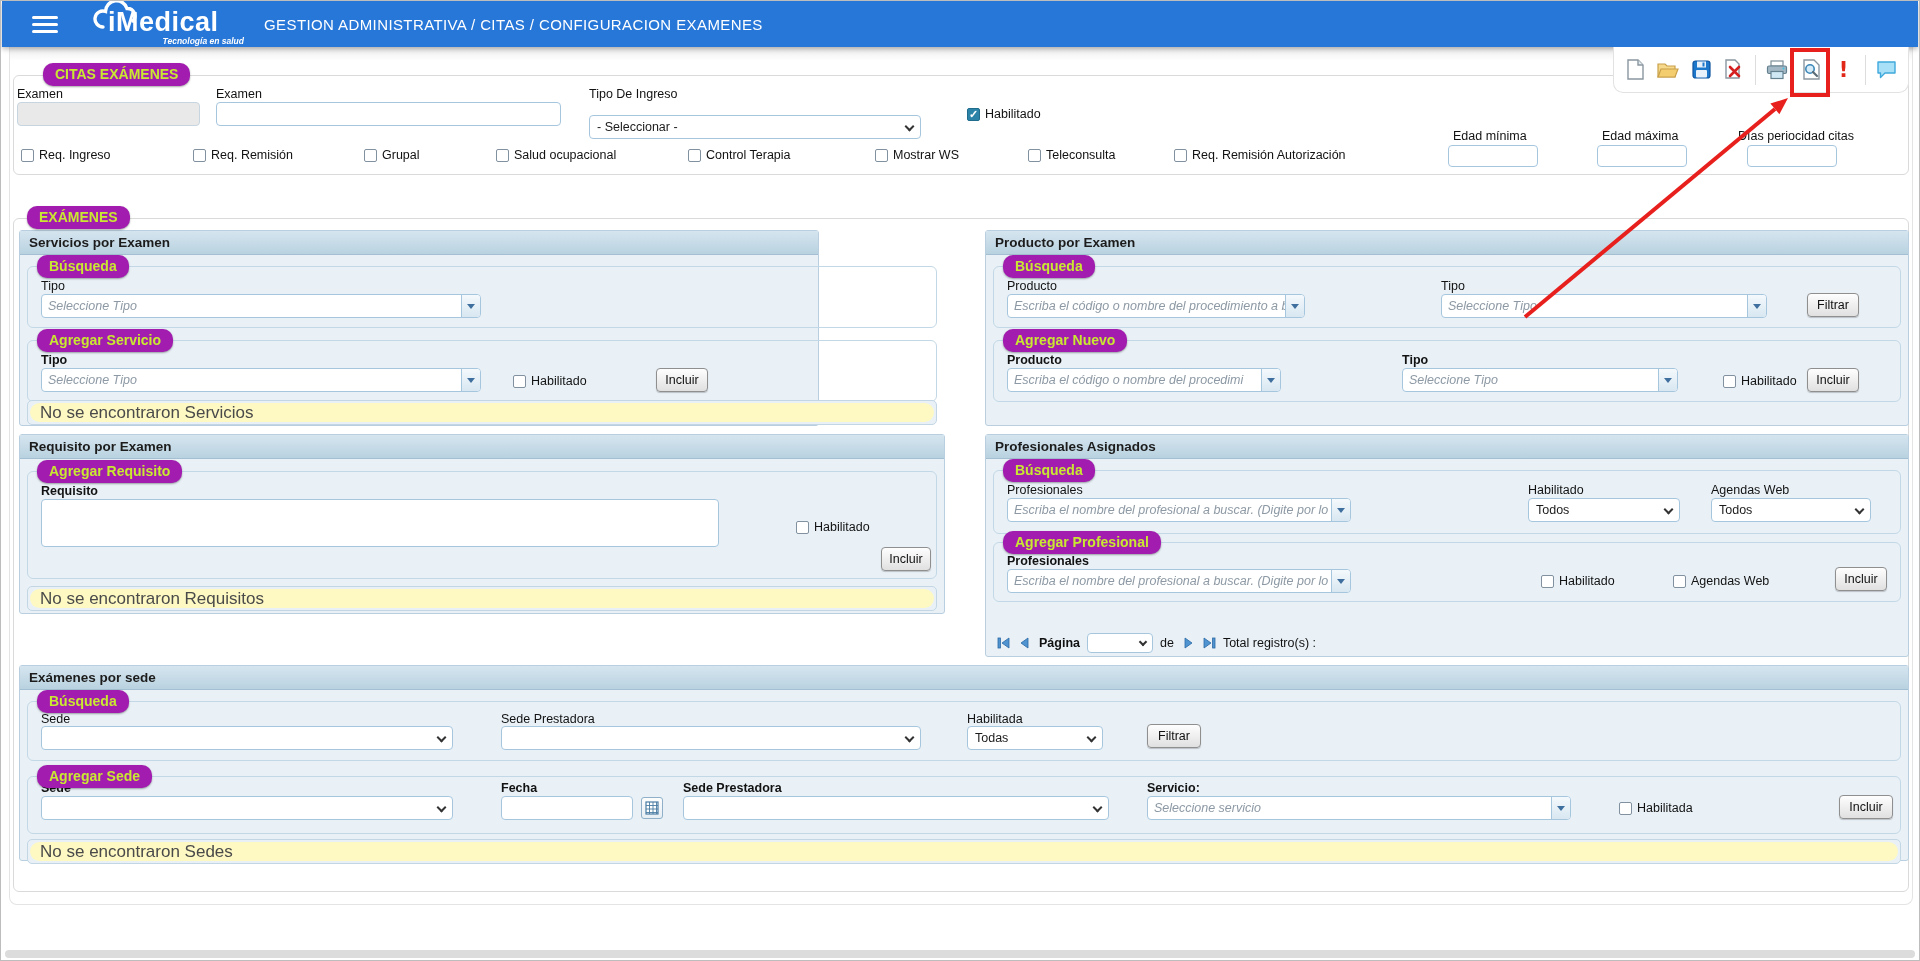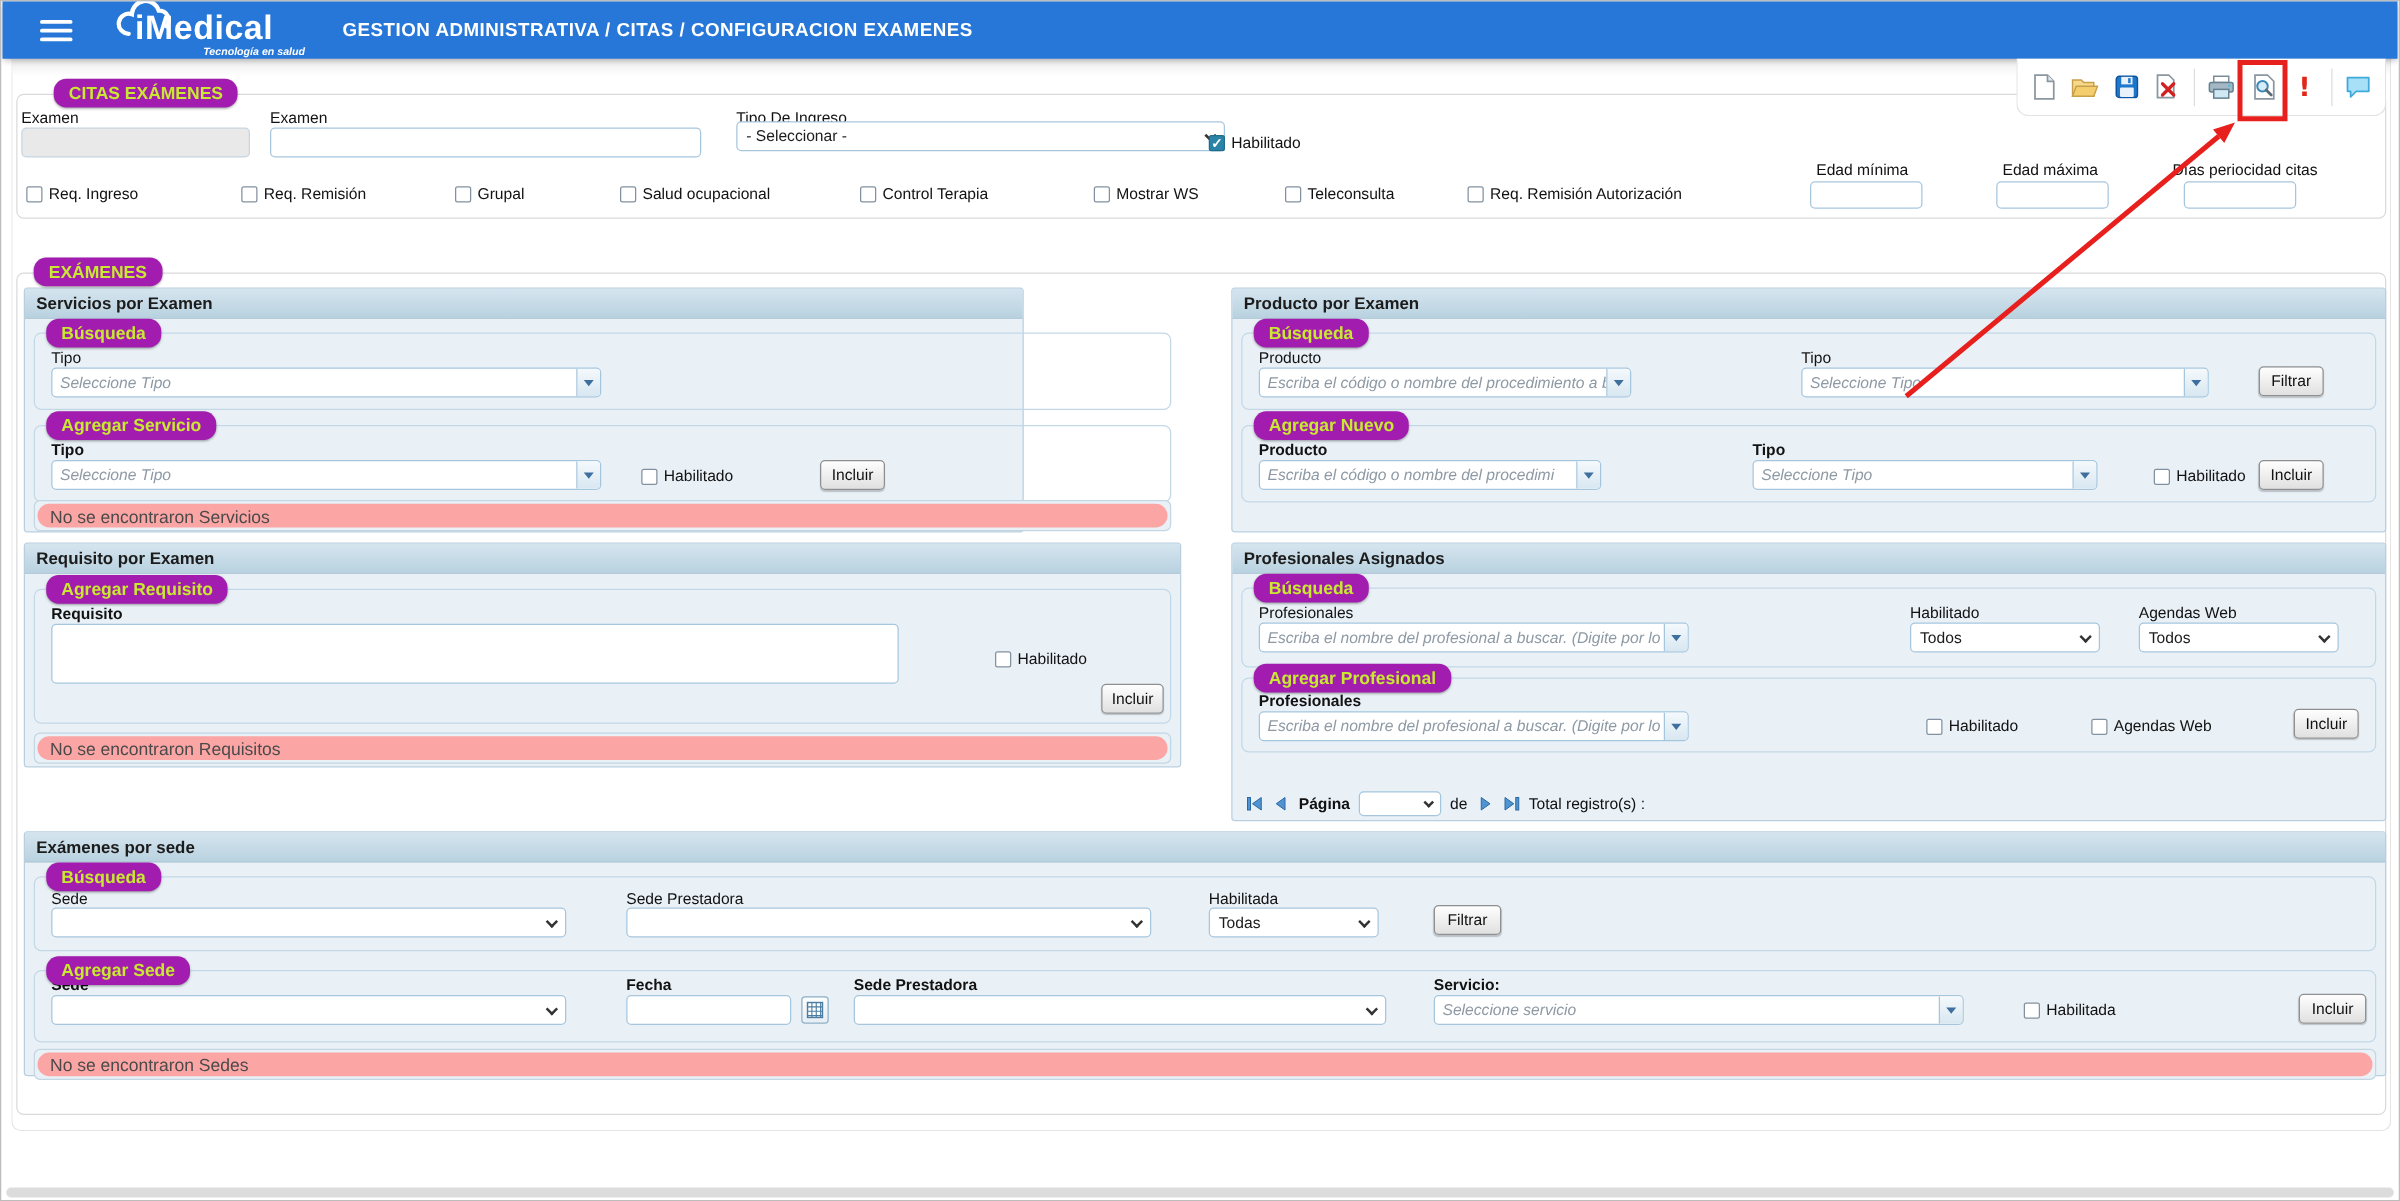--- a/index.html
+++ b/index.html
@@ -7,21 +7,21 @@
   #page{position:relative;width:1920px;height:961px;background:#fff;border:1px solid #bdbdbd;overflow:hidden}
 
   
   .topbar{position:absolute;left:1px;right:1px;top:0;height:46px;background:#2777d8;display:flex;align-items:center;z-index:6;box-shadow:0 2px 5px rgba(0,0,0,.28)}
   .burger{margin-left:30px;width:26px;height:17px;display:flex;flex-direction:column;justify-content:space-between;cursor:pointer}
   .burger span{display:block;height:3px;background:#fff;border-radius:2px}
   .logo{position:relative;margin-left:40px;width:140px;height:42px;color:#fff}
   .logo svg{position:absolute;left:-8px;top:-3px}
   .logo .t{position:absolute;left:10px;top:4px;font-size:27px;font-weight:700;letter-spacing:.5px}
   .logo .tag{position:absolute;right:-6px;bottom:-1px;font-size:8.5px;font-style:italic;font-weight:700}
-  .crumb{margin-left:36px;color:#fff;font-weight:700;font-size:15px;letter-spacing:.4px}
+  .crumb{margin-left:26px;color:#fff;font-weight:400;font-size:15px;letter-spacing:.4px}
 
   
   .content{position:absolute;left:8px;top:46px;width:1904px;height:858px;background:#fff;border:1px solid #e4e4e4;border-top:none;border-radius:0 0 8px 8px}
   .content:before{content:"";position:absolute;left:0;right:0;top:0;height:14px;background:linear-gradient(#ececec,#ffffff)}
 
   
   .toolbar{position:absolute;left:1612px;top:46px;width:296px;height:46px;background:#fff;border:1px solid #e2e2e2;border-top:none;border-radius:0 0 10px 10px;display:flex;align-items:center;justify-content:space-evenly;z-index:7}
   .ticon{width:24px;height:24px;display:flex;align-items:center;justify-content:center;cursor:pointer}
   .tsep{width:1px;height:30px;background:#ddd}
   .bang{font-size:21px;font-weight:900;color:#e02718;font-family:"DejaVu Sans",sans-serif}
@@ -39,21 +39,21 @@
   .badge{position:absolute;background:#a21caf;color:#c9e831;font-weight:700;font-size:14px;padding:3px 12px 4px;border-radius:10px;white-space:nowrap;box-shadow:0 1px 2px rgba(0,0,0,.35);z-index:3}
   .panel{position:absolute;background:#e9f1f7;border:1px solid #b9cfdf;border-radius:3px}
   .phd{height:24px;background:linear-gradient(#d5e5ef,#b9d2e0);border-bottom:1px solid #a3bfd1;font-weight:700;font-size:13.5px;color:#1c1c1c;line-height:23px;padding-left:9px}
   .sub{position:absolute;border:1px solid #c3d8e6;border-radius:6px}
   .btn{position:absolute;height:24px;background:linear-gradient(#fefefe,#e0e0e0);border:1px solid #8f8f8f;border-radius:4px;font-size:12.5px;color:#111;display:flex;align-items:center;justify-content:center;box-shadow:0 1px 1px rgba(0,0,0,.2);cursor:pointer}
   .cb{width:13px;height:13px;background:#fff;border:1px solid #8291a0;border-radius:2px;display:inline-block;flex:none;cursor:pointer}
   .cb.on{background:#2b84a8;border-color:#1f6c8d;position:relative}
   .cb.on:after{content:"✓";position:absolute;left:1px;top:-1px;color:#fff;font-size:11px;font-weight:700}
   .cbwrap{position:absolute;display:flex;align-items:center;gap:5px;font-size:12.5px;color:#121212;white-space:nowrap}
   .nores{position:absolute;background:#e9f1f7;border:1px solid #c2d6e4;border-radius:5px;padding:2px}
-  .nores .pill{background:#fca5a5;border-radius:11px;height:19px;display:flex;align-items:center;padding:0 10px;font-size:14px;color:#4a4a4a}
+  .nores .pill{background:#fef9c3;border-radius:11px;height:19px;display:flex;align-items:center;padding:0 10px;font-size:17px;color:#4a4a4a}
   .txtarea{position:absolute;background:#fff;border:1px solid #a6c6de;border-radius:4px}
   .pagebar{position:absolute;display:flex;align-items:center;gap:7px;font-size:12.5px;color:#111}
   .pgi{width:14px;height:14px;display:flex;align-items:center;justify-content:center;cursor:pointer}
   .pgsel{position:relative;width:66px;height:20px;background:#fff;border:1px solid #a6c6de;border-radius:4px;cursor:pointer}
   .pgsel .chev{position:absolute;right:6px;top:5px;width:6px;height:6px;border-right:2px solid #333;border-bottom:2px solid #333;transform:rotate(45deg)}
   .calbtn{position:absolute;width:22px;height:22px;background:linear-gradient(#fdfdfd,#e6eef4);border:1px solid #8fb0c8;border-radius:3px;display:flex;align-items:center;justify-content:center;cursor:pointer}
   .annot{position:absolute;left:0;top:0;z-index:50;pointer-events:none}
   .hscroll{position:absolute;left:4px;right:4px;bottom:2px;height:8px;background:#dcdcdc;border-radius:4px}
   .bold{font-weight:700}
 </style>
@@ -135,21 +135,21 @@
   <div class="sub" style="left:12px;top:74px;width:1896px;height:100px;border-color:#dadada"></div>
   <div class="badge" style="left:42px;top:62px">CITAS EXÁMENES</div>
 
   <div class="lbl" style="left:16px;top:86px">Examen</div>
   <div class="inp dis" style="left:16px;top:101px;width:183px"></div>
 
   <div class="lbl" style="left:215px;top:86px">Examen</div>
   <div class="inp" style="left:215px;top:101px;width:345px"></div>
 
   <div class="lbl" style="left:588px;top:86px">Tipo De Ingreso</div>
-  <div class="selbox" style="left:588px;top:96px;width:391px">
+  <div class="selbox" style="left:588px;top:114px;width:332px">
     <span>- Seleccionar -</span>
     <span class="chev"></span>
   </div>
 
   <div class="cbwrap" style="left:966px;top:106px">
     <span class="cb on"></span>
     <span>Habilitado</span>
   </div>
 
   <div class="cbwrap" style="left:20px;top:147px">

